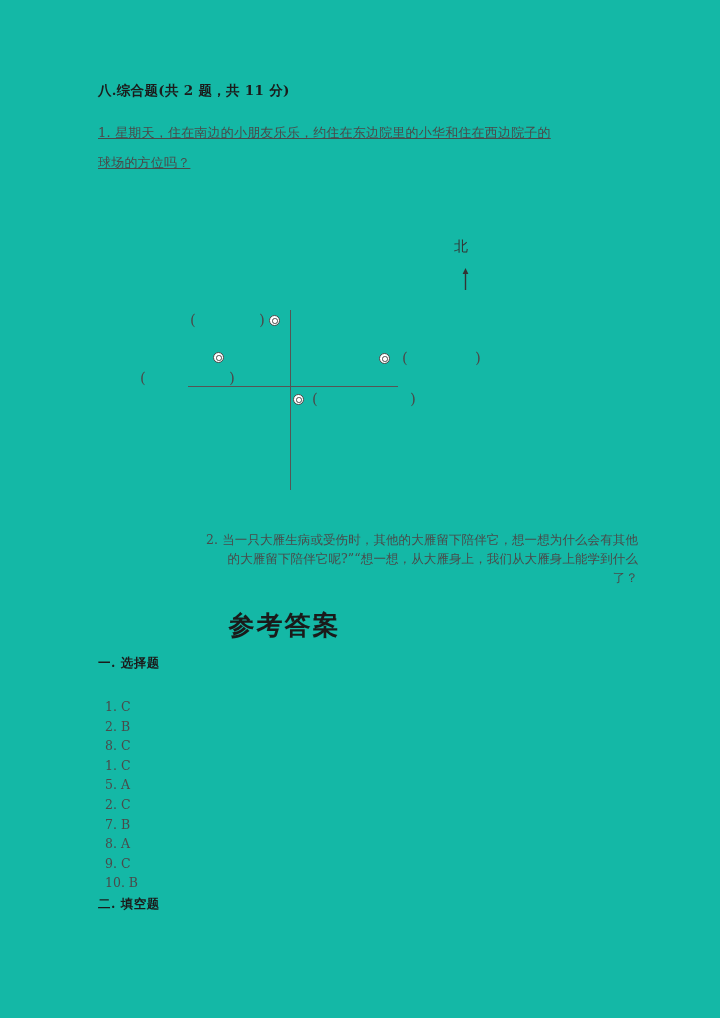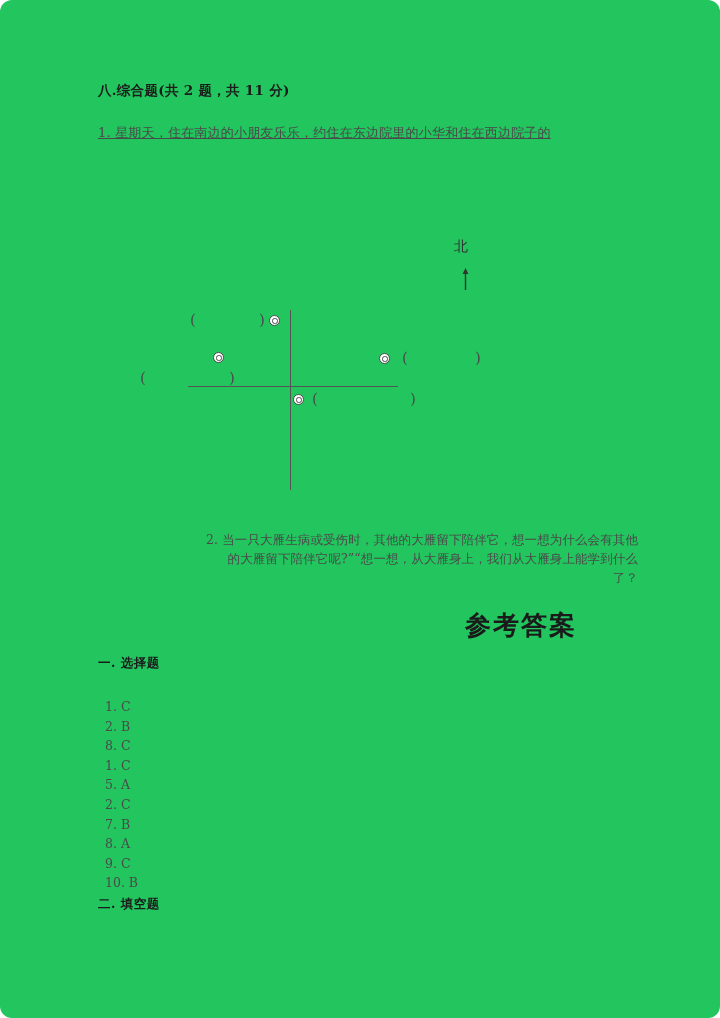--- a/index.html
+++ b/index.html
@@ -12,22 +12,21 @@
     height: 1018px;
     position: relative;
     font-family: "DejaVu Serif", "Liberation Serif", serif;
     color: #3a3a3a;
     overflow: hidden;
   }
 
   .page {
     position: absolute;
     inset: 0;
-    background: #22c55e;
-    border-radius: 12px;
+    background: #14b8a6;
   }
 
   
   .section-heading {
     position: absolute;
     left: 98px;
     top: 82px;
     font-size: 13.5px;
     font-weight: bold;
     color: #1b1b1b;
@@ -153,26 +152,25 @@
     white-space: nowrap;
     letter-spacing: 0.1px;
   }
 
   
   .answers-title {
     position: absolute;
     left: 0;
     top: 608px;
     width: 569px;
-    text-align: right;
+    text-align: center;
     font-size: 26px;
     font-weight: bold;
     color: #1a1a1a;
     letter-spacing: 2px;
-    padding-left: 8px;
   }
 
   
   .ans-heading {
     position: absolute;
     left: 98px;
     font-size: 12.5px;
     font-weight: bold;
     color: #1b1b1b;
     letter-spacing: 0.5px;
@@ -199,20 +197,21 @@
 </style>
 </head>
 <body>
 
 <div class="page">
 
   <div class="section-heading">八.综合题(共 2 题，共 11 分)</div>
 
   <div class="q1-block">
     <div class="q1-line">1. 星期天，住在南边的小朋友乐乐，约住在东边院里的小华和住在西边院子的</div>
+    <div class="q1-line">球场的方位吗？</div>
   </div>
 
   <div class="diagram">
 
     <div class="axis-v"></div>
     <div class="axis-h"></div>
 
     <div class="spot spot-north hit"></div>
     <div class="spot spot-west hit"></div>
     <div class="spot spot-east hit"></div>

